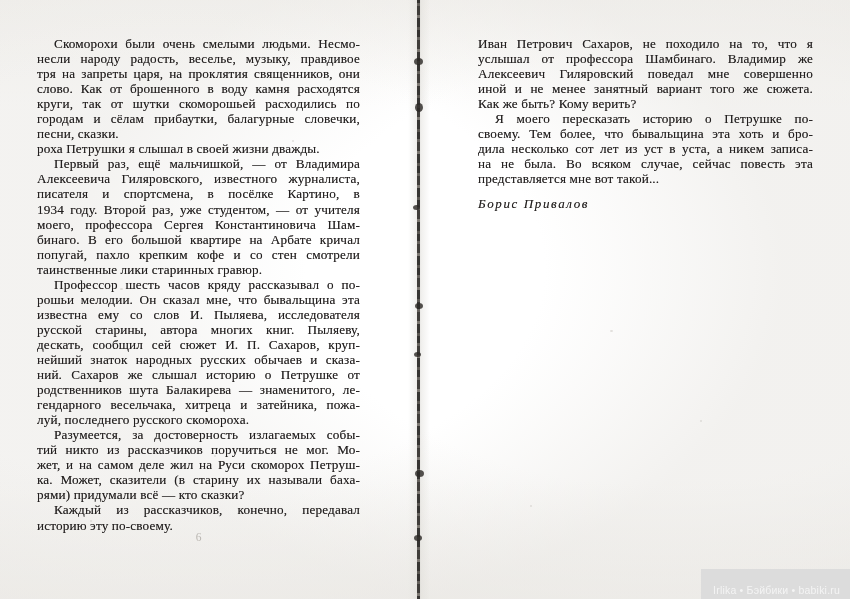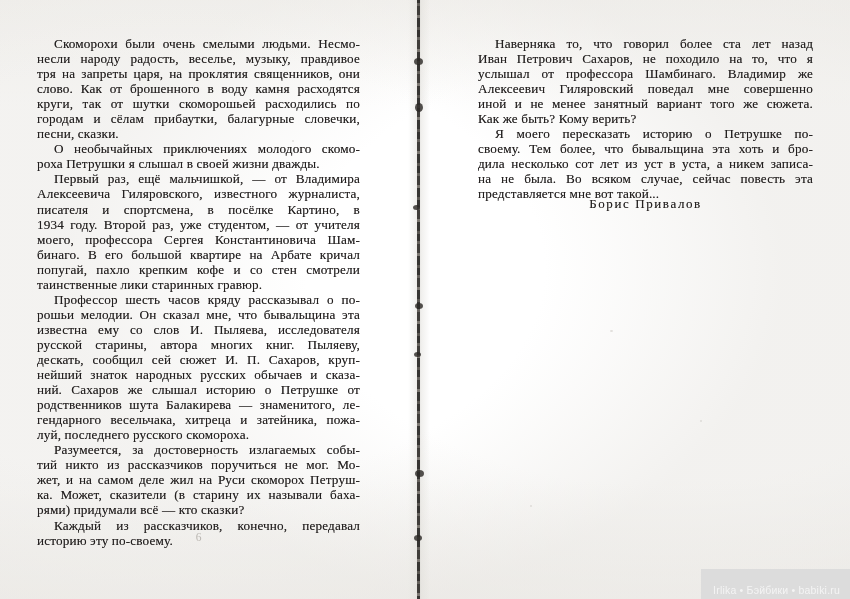--- a/index.html
+++ b/index.html
@@ -111,21 +111,22 @@
   .ln.end {
     text-align-last: left;
     text-align: left;
   }
 
   #signature {
     position: absolute;
     left: 478px;
     top: 196px;
     width: 335px;
-    text-align: center;
+    text-align: left;
+    font-style: italic;
     font-size: 13px;
     letter-spacing: 1.6px;
     color: #242120;
     text-shadow: 0 0 0.5px rgba(40,36,34,0.45);
   }
 
   #page-number {
     position: absolute;
     left: 37px;
     top: 531px;
@@ -172,21 +173,20 @@
       <div class="para">
         <span class="ln first">Скоморохи были очень смелыми людьми. Несмо-</span>
         <span class="ln">несли народу радость, веселье, музыку, правдивое</span>
         <span class="ln">тря на запреты царя, на проклятия священников, они</span>
         <span class="ln">слово. Как от брошенного в воду камня расходятся</span>
         <span class="ln">круги, так от шутки скоморошьей расходились по</span>
         <span class="ln">городам и сёлам прибаутки, балагурные словечки,</span>
         <span class="ln end">песни, сказки.</span>
       </div>
       <div class="para">
-        <span class="ln first">О необычайных приключениях молодого скомо-</span>
         <span class="ln end">роха Петрушки я слышал в своей жизни дважды.</span>
       </div>
       <div class="para">
         <span class="ln first">Первый раз, ещё мальчишкой, — от Владимира</span>
         <span class="ln">Алексеевича Гиляровского, известного журналиста,</span>
         <span class="ln">писателя и спортсмена, в посёлке Картино, в</span>
         <span class="ln">1934 году. Второй раз, уже студентом, — от учителя</span>
         <span class="ln">моего, профессора Сергея Константиновича Шам-</span>
         <span class="ln">бинаго. В его большой квартире на Арбате кричал</span>
         <span class="ln">попугай, пахло крепким кофе и со стен смотрели</span>
@@ -212,21 +212,20 @@
         <span class="ln end">рями) придумали всё — кто сказки?</span>
       </div>
       <div class="para">
         <span class="ln first">Каждый из рассказчиков, конечно, передавал</span>
         <span class="ln end">историю эту по-своему.</span>
       </div>
     </div>
 
   <div class="page-col" id="col-right">
       <div class="para">
-        <span class="ln first">Наверняка то, что говорил более ста лет назад</span>
         <span class="ln">Иван Петрович Сахаров, не походило на то, что я</span>
         <span class="ln">услышал от профессора Шамбинаго. Владимир же</span>
         <span class="ln">Алексеевич Гиляровский поведал мне совершенно</span>
         <span class="ln">иной и не менее занятный вариант того же сюжета.</span>
         <span class="ln end">Как же быть? Кому верить?</span>
       </div>
       <div class="para">
         <span class="ln first">Я моего пересказать историю о Петрушке по-</span>
         <span class="ln">своему. Тем более, что бывальщина эта хоть и бро-</span>
         <span class="ln">дила несколько сот лет из уст в уста, а никем записа-</span>

